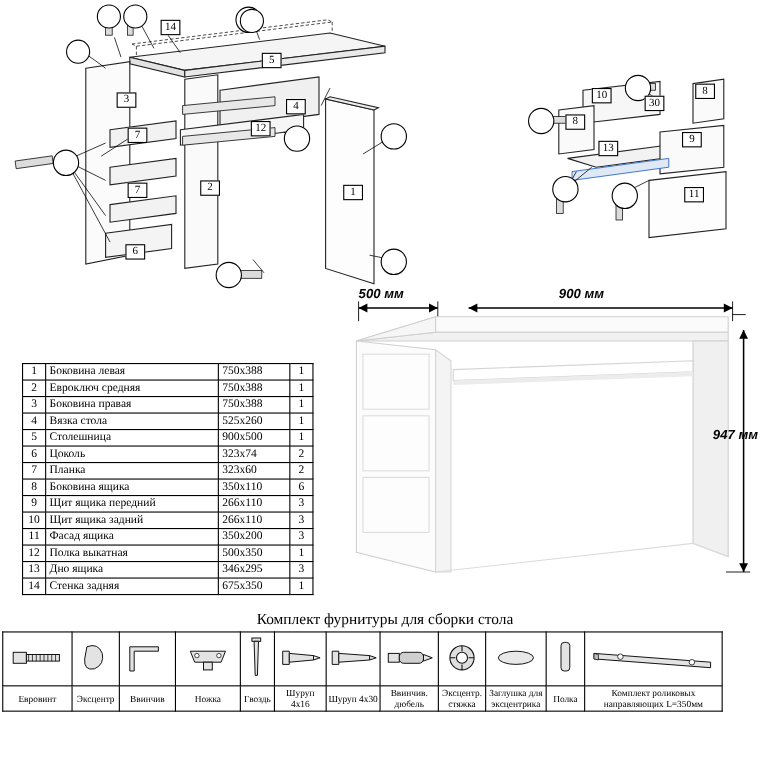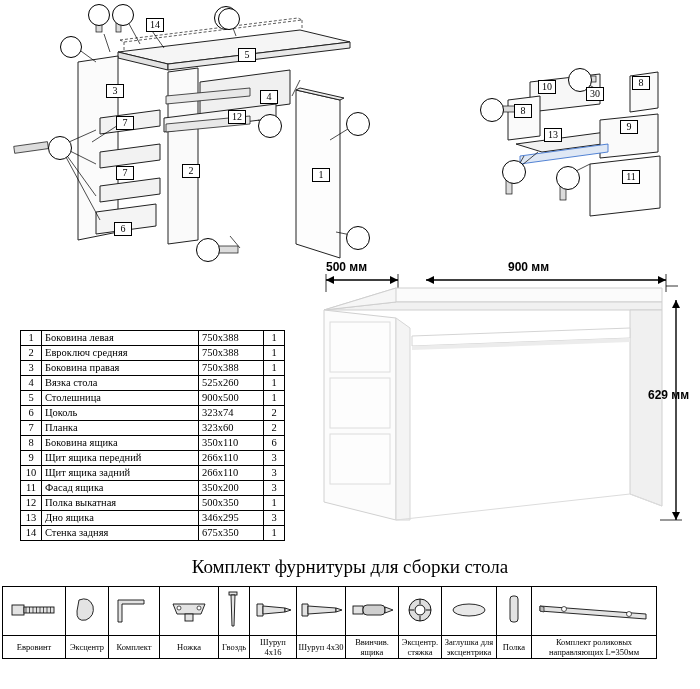--- a/index.html
+++ b/index.html
@@ -36,24 +36,24 @@
     border:1px solid #000;padding:0 3px;height:14px;line-height:14px;
   }
   .pt-num{width:14px;text-align:center;}
   .pt-name{width:150px;text-align:left;}
   .pt-size{width:58px;}
   .pt-qty{width:14px;text-align:center;}
 
   
   .hw-title{
     position:absolute;left:0;top:556px;width:700px;text-align:center;
-    font-size:19px;font-family:"Liberation Serif",serif;
+    font-size:14px;font-family:"Liberation Serif",serif;
   }
   .hw-table{
-    position:absolute;left:2px;top:586px;
+    position:absolute;left:2px;top:574px;
     border-collapse:collapse;font-size:9px;
     font-family:"Liberation Serif",serif;
   }
   .hw-table td{border:1px solid #000;text-align:center;vertical-align:middle;}
   .hw-icon{height:44px;}
   .hw-name{height:22px;font-size:8.5px;line-height:10px;padding:0 1px;}
   .hw-qty{height:22px;font-size:15px;font-weight:bold;}
 
   
   .dim{position:absolute;font-weight:bold;font-size:12px;font-family:"Liberation Sans",sans-serif;}
@@ -276,21 +276,21 @@
         </tr>
         <tr>
           <td class="pt-num">14</td>
           <td class="pt-name">Стенка задняя</td>
           <td class="pt-size">675x350</td>
           <td class="pt-qty">1</td>
         </tr>
       </tbody>
   </table>
 
-  <div class="abs" style="left:300px;top:258px;width:400px;height:292px;">
+  <div class="abs" style="left:300px;top:258px;width:400px;height:292px;font-style:italic;">
     <svg width="400" height="292" style="position:absolute;left:0;top:0;">
 
       <g stroke="#000" stroke-width="1.4" fill="none">
         <line x1="26" y1="22" x2="98" y2="22"></line>
         <line x1="126" y1="22" x2="366" y2="22"></line>
         <line x1="376" y1="42" x2="376" y2="262"></line>
       </g>
       <g fill="#000">
         <polygon points="26,22 34,18 34,26"></polygon>
         <polygon points="98,22 90,18 90,26"></polygon>
@@ -325,21 +325,21 @@
       <polygon points="112,78 330,70 330,80 112,88" fill="#ffffff" stroke="#d4d4d4" stroke-width="1"></polygon>
 
       <polygon points="112,88 330,80 330,84 112,92" fill="#ececec" stroke="none"></polygon>
 
       <line x1="96" y1="262" x2="330" y2="236" stroke="#dcdcdc" stroke-width="1"></line>
       <line x1="330" y1="236" x2="362" y2="248" stroke="#dcdcdc" stroke-width="1"></line>
     </svg>
 
     <div class="dim" style="left:26px;top:2px;">500 мм</div>
     <div class="dim" style="left:208px;top:2px;">900 мм</div>
-    <div class="dim" style="left:348px;top:130px;">629 мм</div>
+    <div class="dim" style="left:348px;top:130px;">947 мм</div>
   </div>
 
   <div class="hw-title">Комплект фурнитуры для сборки стола</div>
 
   <table class="hw-table">
     <tbody>
         <tr id="hw-icons">
           <td class="hw-icon" style="width: 60px;"><svg width="52" height="40">
               <rect x="4" y="15" width="12" height="10" stroke="#111" stroke-width="0.9" fill="#e3e3e3"></rect>
               <rect x="16" y="17" width="30" height="6" stroke="#111" stroke-width="0.9" fill="#e3e3e3"></rect>
@@ -402,26 +402,26 @@
           <td class="hw-icon" style="width: 122px;"><svg width="120" height="40">
               <path d="M6 16 L112 24 L112 29 L6 21 Z" stroke="#111" stroke-width="0.9" fill="#e3e3e3"></path>
               <path d="M6 16 L6 21 L10 22 L10 17 Z" fill="#bdbdbd" stroke="#111" stroke-width="0.7"></path>
               <circle cx="30" cy="19" r="2.5" fill="#fff" stroke="#111" stroke-width="0.7"></circle>
               <circle cx="95" cy="24" r="2.5" fill="#fff" stroke="#111" stroke-width="0.7"></circle>
             </svg></td>
         </tr>
     <tr id="hw-names">
           <td class="hw-name">Евровинт</td>
           <td class="hw-name">Эксцентр</td>
-          <td class="hw-name">Комплект</td>
+          <td class="hw-name">Ввинчив</td>
           <td class="hw-name">Ножка</td>
           <td class="hw-name">Гвоздь</td>
           <td class="hw-name">Шуруп 4x16</td>
           <td class="hw-name">Шуруп 4x30</td>
-          <td class="hw-name">Ввинчив. ящика</td>
+          <td class="hw-name">Ввинчив. дюбель</td>
           <td class="hw-name">Эксцентр. стяжка</td>
           <td class="hw-name">Заглушка для эксцентрика</td>
           <td class="hw-name">Полка</td>
           <td class="hw-name">Комплект роликовых направляющих L=350мм</td>
         </tr>
   </tbody>
     </table>
 
 </div>
 

